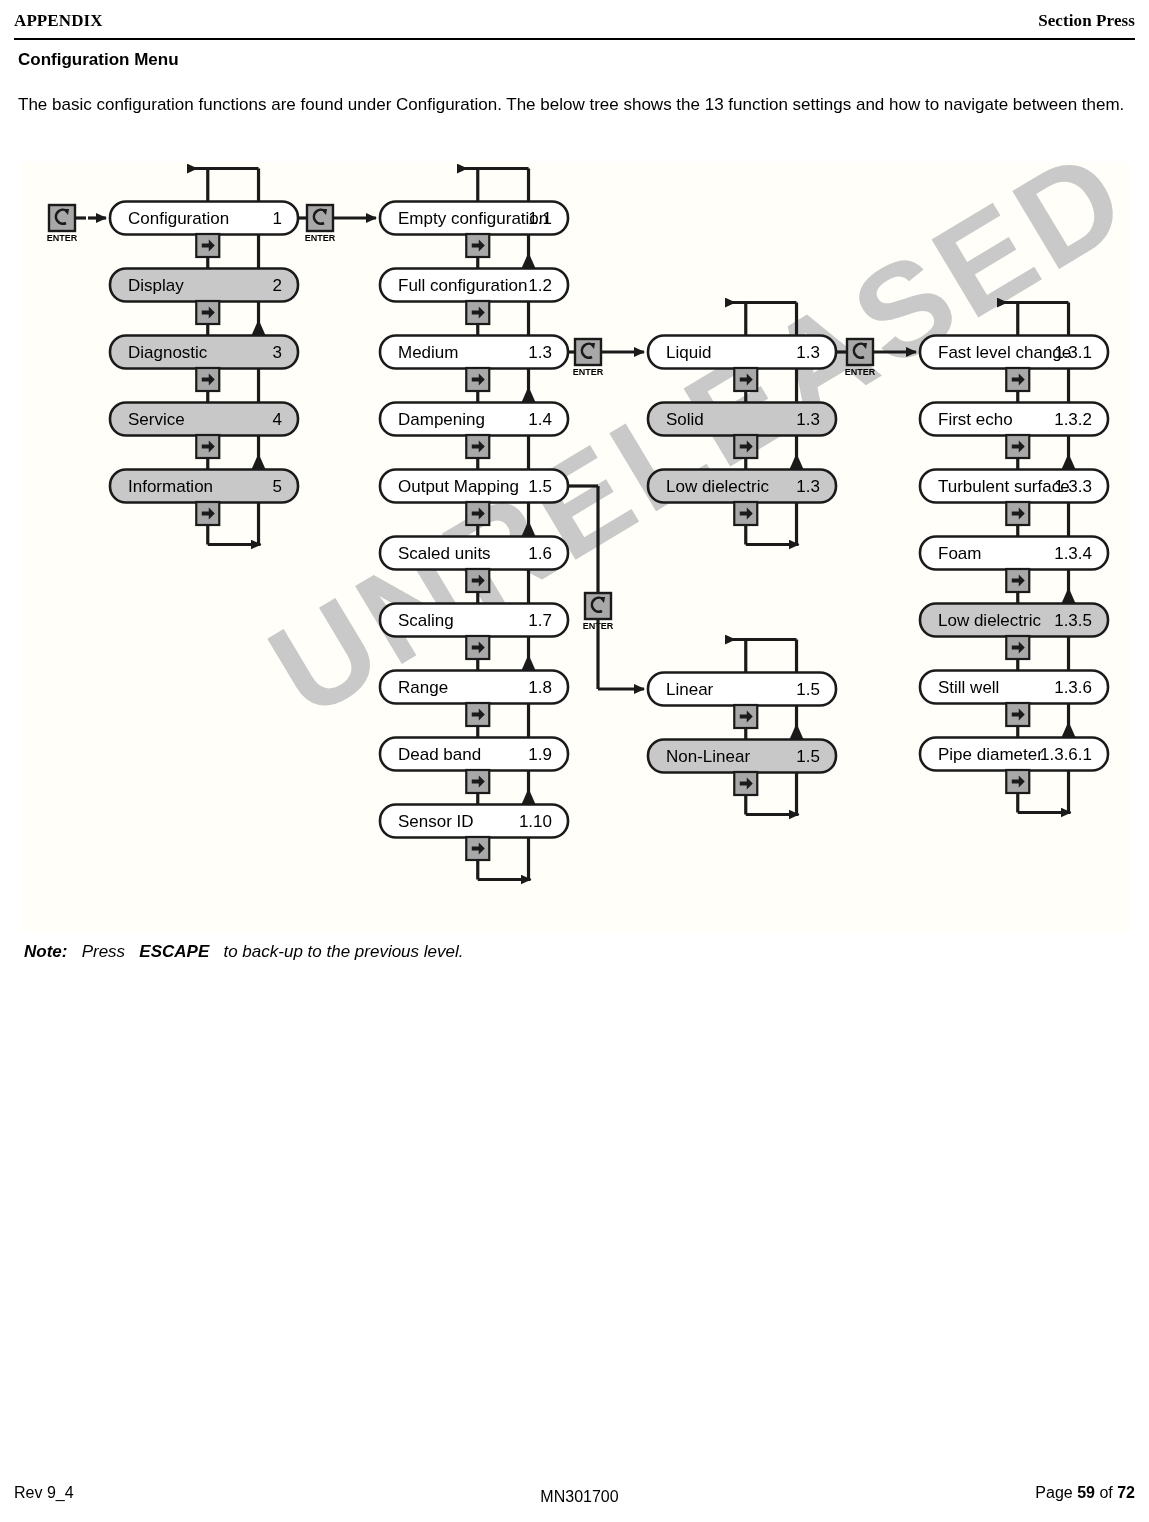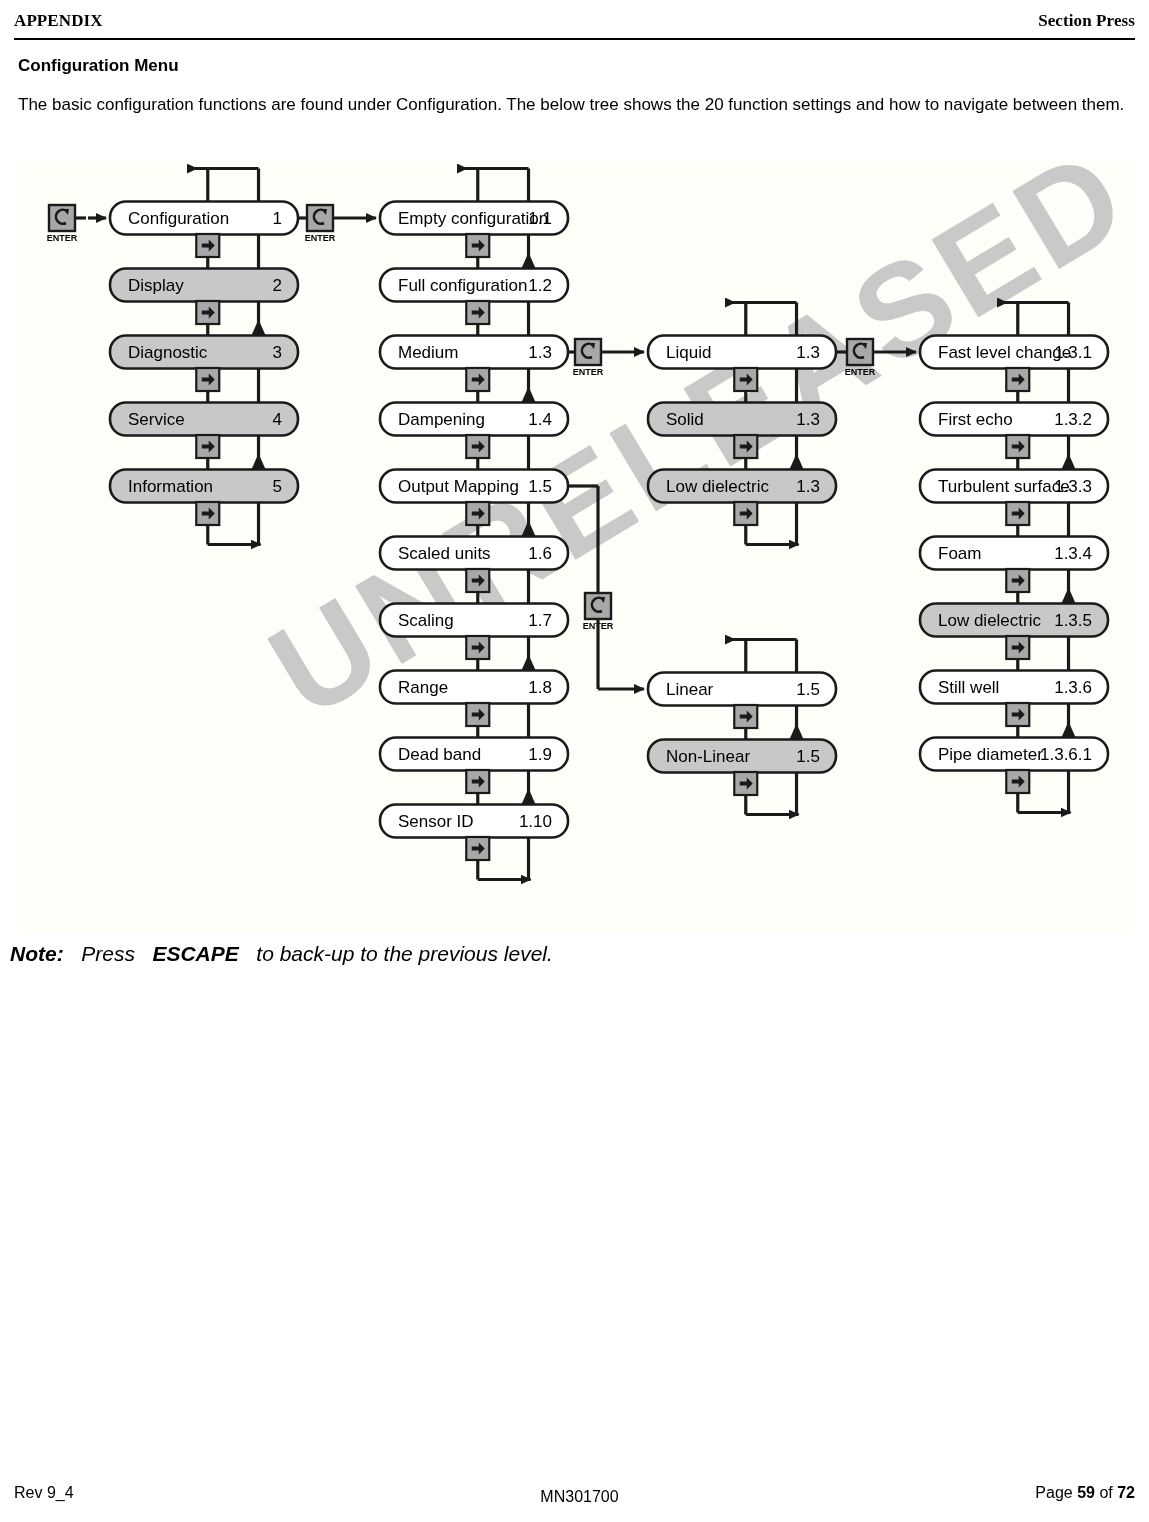--- a/index.html
+++ b/index.html
@@ -17,31 +17,31 @@
     position:absolute;left:14px;top:4px;width:1121px;height:34px;
     border-bottom:2.5px solid #000;
     display:flex;align-items:center;justify-content:space-between;
   }
   .page-header .hdr-left,.page-header .hdr-right{
     font-size:17px;font-weight:bold;letter-spacing:.1px;font-family:Liberation Serif, serif;
   }
 
   
   .section-title{
-    position:absolute;left:18px;top:56px;
+    position:absolute;left:18px;top:50px;
     font-size:17px;font-weight:bold;
   }
   .intro{
     position:absolute;left:18px;top:90px;width:1110px;
     font-size:17px;line-height:30px;text-align:justify;
   }
 
   .note{
-    position:absolute;left:10px;top:942px;
-    font-size:21px;font-style:italic;
+    position:absolute;left:24px;top:942px;
+    font-size:17px;font-style:italic;
   }
   .note b{font-weight:bold;font-style:italic;}
 
   
   .page-footer{
     position:absolute;left:14px;top:1484px;width:1121px;
     display:flex;align-items:center;justify-content:center;
     font-size:16px;
   }
   .page-footer .ft-center{position:absolute;left:10px;right:0;text-align:center;margin-top:8px;}
@@ -70,21 +70,21 @@
 </style>
 </head>
 <body>
 
 <div class="page-header">
   <div class="hdr-left">APPENDIX</div>
   <div class="hdr-right">Section Press</div>
 </div>
 
 <div class="section-title">Configuration Menu</div>
-<div class="intro">The basic configuration functions are found under Configuration.  The below tree shows the 20 function settings and how to navigate between them.</div>
+<div class="intro">The basic configuration functions are found under Configuration.  The below tree shows the 13 function settings and how to navigate between them.</div>
 
 <div id="diagram">
   <div class="wm">
     <span>UNRELEASED</span>
   </div>
   <svg id="tree" width="1110" height="770" viewBox="0 0 1110 770">
       <defs>
         <marker id="ar-r" markerWidth="11" markerHeight="10" refX="10" refY="5" orient="auto" markerUnits="userSpaceOnUse">
           <path d="M0,0 L11,5 L0,10 z" fill="#1a1a1a"></path>
         </marker>

